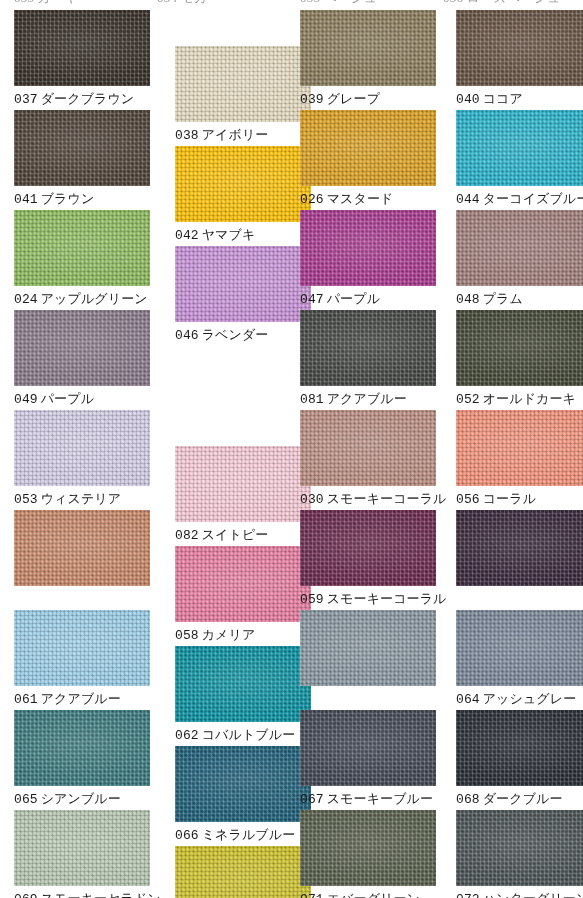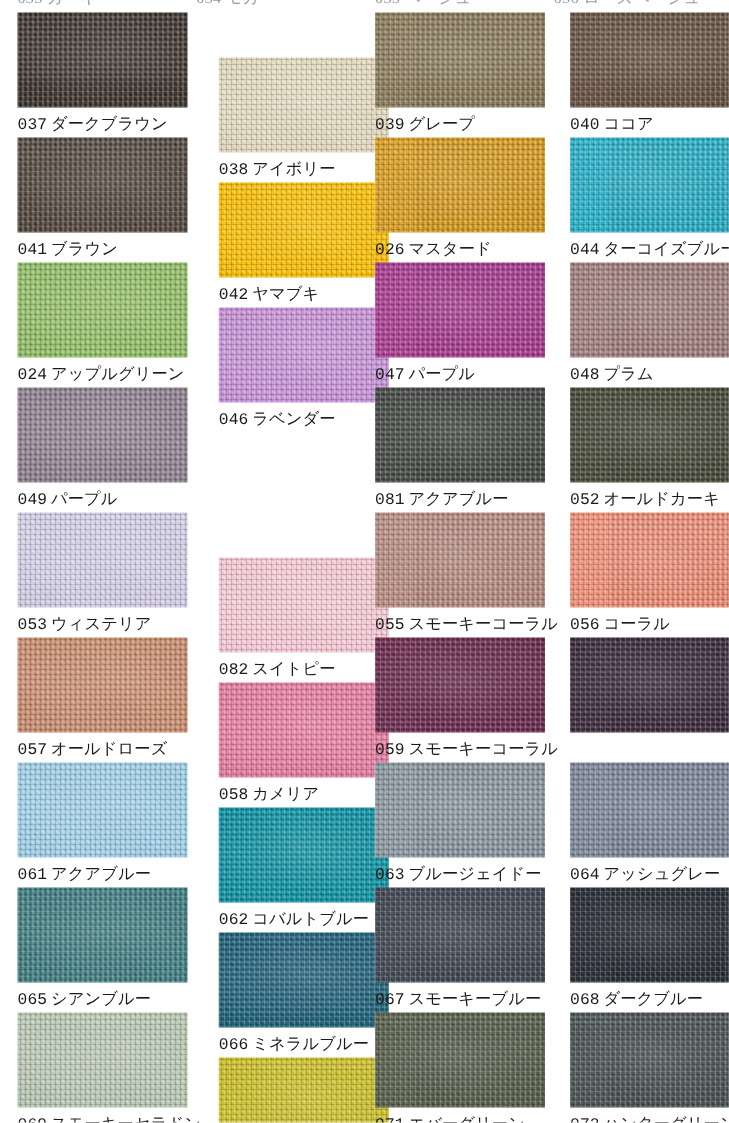--- a/index.html
+++ b/index.html
@@ -262,37 +262,36 @@
             <div class="weave"></div>
             <div class="sheen"></div>
           </div>
           <div class="label"><span class="code">082</span><span class="name">スイトピー</span></div>
         </div>
         <div class="cell c2">
           <div class="swatch" style="background: rgb(188, 145, 134);">
             <div class="weave"></div>
             <div class="sheen"></div>
           </div>
-          <div class="label"><span class="code">055</span><span class="name">スモーキーコーラル</span></div>
+          <div class="label"><span class="code">030</span><span class="name">スモーキーコーラル</span></div>
         </div>
         <div class="cell c3">
           <div class="swatch" style="background: rgb(243, 148, 124);">
             <div class="weave"></div>
             <div class="sheen"></div>
           </div>
           <div class="label"><span class="code">056</span><span class="name">コーラル</span></div>
         </div>
       </div>
       <div class="row">
         <div class="cell c0">
           <div class="swatch" style="background: rgb(201, 138, 107);">
             <div class="weave"></div>
             <div class="sheen"></div>
           </div>
-          <div class="label"><span class="code">057</span><span class="name">オールドローズ</span></div>
         </div>
         <div class="cell c1">
           <div class="swatch" style="background: rgb(232, 127, 162);">
             <div class="weave"></div>
             <div class="sheen"></div>
           </div>
           <div class="label"><span class="code">058</span><span class="name">カメリア</span></div>
         </div>
         <div class="cell c2">
           <div class="swatch" style="background: rgb(110, 45, 81);">
@@ -321,21 +320,20 @@
             <div class="weave"></div>
             <div class="sheen"></div>
           </div>
           <div class="label"><span class="code">062</span><span class="name">コバルトブルー</span></div>
         </div>
         <div class="cell c2">
           <div class="swatch" style="background: rgb(141, 154, 163);">
             <div class="weave"></div>
             <div class="sheen"></div>
           </div>
-          <div class="label"><span class="code">063</span><span class="name">ブルージェイドー</span></div>
         </div>
         <div class="cell c3">
           <div class="swatch" style="background: rgb(126, 138, 156);">
             <div class="weave"></div>
             <div class="sheen"></div>
           </div>
           <div class="label"><span class="code">064</span><span class="name">アッシュグレー</span></div>
         </div>
       </div>
       <div class="row">

